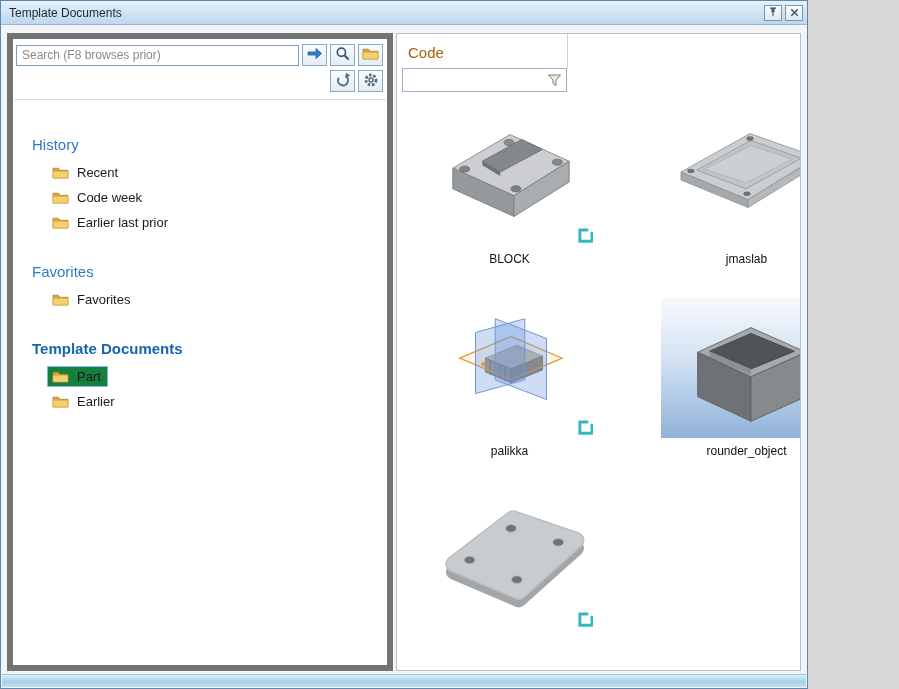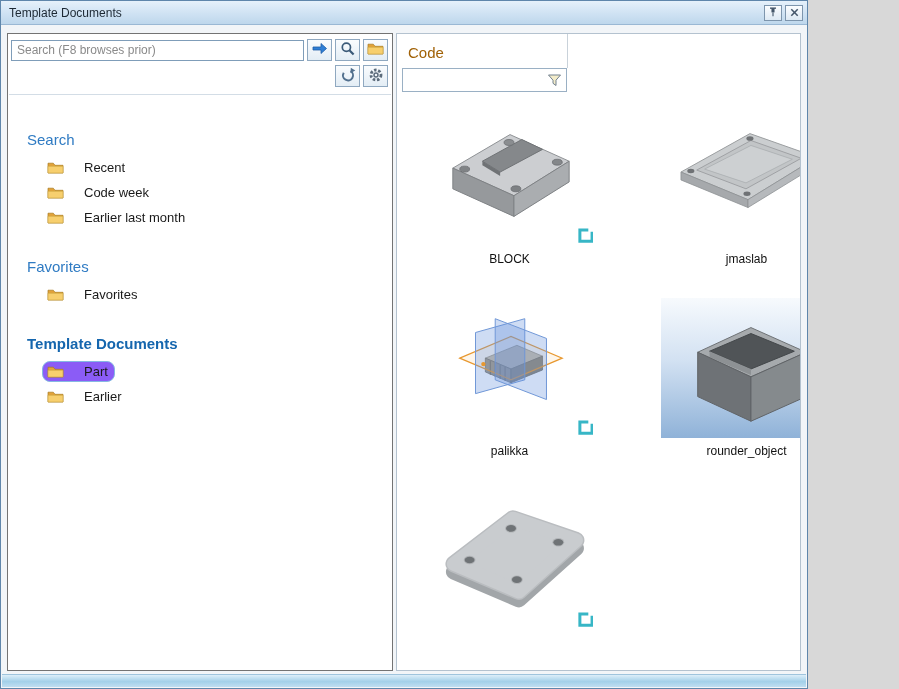--- a/index.html
+++ b/index.html
@@ -26,21 +26,21 @@
   .tb-btn {
     width: 18px; height: 16px; margin-left: 3px;
     border: 1px solid #7d95ad;
     background: linear-gradient(180deg, #fbfdff, #dde9f4);
     display: flex; align-items: center; justify-content: center;
     cursor: pointer;
   }
   
   .left-panel {
     position: absolute; left: 6px; top: 32px; width: 386px; bottom: 17px;
-    background: #ffffff; border: 1px solid #737373;
+    background: #ffffff; border: 6px solid #737373;
   }
   .search-row {
     display: flex; align-items: center; gap: 3px;
     padding: 5px 4px 2px 3px;
   }
   .search-input {
     flex: 1; height: 21px;
     border: 1px solid #7f9db9;
     font-family: "Liberation Sans", sans-serif;
     font-size: 12px; color: #333; padding: 0 5px;
@@ -59,28 +59,28 @@
   }
   .left-sep { border-top: 1px solid #d3dde6; margin: 0 1px; }
   .tree { padding: 16px 10px 10px 10px; }
   .tree-heading {
     font-size: 15px; color: #2f7bc3;
     margin: 30px 0 9px 9px;
   }
   .tree-heading.first { margin-top: 20px; }
   .tree-heading.bold { color: #1566ae; font-weight: bold; }
   .tree-item {
-    display: flex; align-items: center; gap: 20px;
+    display: flex; align-items: center; gap: 8px;
     margin: 4px 0 4px 24px; padding: 2px 6px 2px 4px;
     font-size: 13px; color: #1a1a1a;
     width: fit-content;
     border: 1px solid transparent;
     cursor: pointer;
   }
-  .tree-item.selected { background: #8b5cf6; border-color: #86b8e2; border-radius: 8px; }
+  .tree-item.selected { background: #15803d; border-color: #86b8e2; }
   .tree-item .ticon { line-height: 0; }
   
   .right-panel {
     position: absolute; left: 395px; top: 32px; right: 6px; bottom: 17px;
     background: #ffffff; border: 1px solid #b4c2cf;
     overflow: hidden;
   }
   .grid-header { position: relative; height: 34px; }
   .grid-header-label {
     position: absolute; left: 11px; top: 10px;
@@ -200,21 +200,21 @@
               <circle cx="8" cy="8" r="2" fill="none" stroke="#5b6b7b" stroke-width="1.5"></circle>
             </svg>
         </span>
       </button>
     </div>
 
     <div class="left-sep"></div>
 
     <div class="tree">
 
-      <div class="tree-heading first">Search</div>
+      <div class="tree-heading first">History</div>
       <div class="tree-item">
         <span class="ticon">
           <svg width="17" height="13" viewBox="0 0 17 13">
               <path d="M1 2.2 L6.3 2.2 L8 4.3 L16 4.3 L16 12 L1 12 Z" fill="#e2a23a" stroke="#a87a1e" stroke-width="0.7"></path>
               <path d="M1 5.2 L16 5.2 L16 12 L1 12 Z" fill="#f7cf6e" stroke="#caa23c" stroke-width="0.6"></path>
             </svg>
         </span>
         <span>Recent</span>
       </div>
       <div class="tree-item">
@@ -226,21 +226,21 @@
         </span>
         <span>Code week</span>
       </div>
       <div class="tree-item">
         <span class="ticon">
           <svg width="17" height="13" viewBox="0 0 17 13">
               <path d="M1 2.2 L6.3 2.2 L8 4.3 L16 4.3 L16 12 L1 12 Z" fill="#e2a23a" stroke="#a87a1e" stroke-width="0.7"></path>
               <path d="M1 5.2 L16 5.2 L16 12 L1 12 Z" fill="#f7cf6e" stroke="#caa23c" stroke-width="0.6"></path>
             </svg>
         </span>
-        <span>Earlier last month</span>
+        <span>Earlier last prior</span>
       </div>
 
       <div class="tree-heading">Favorites</div>
       <div class="tree-item">
         <span class="ticon">
           <svg width="17" height="13" viewBox="0 0 17 13">
               <path d="M1 2.2 L6.3 2.2 L8 4.3 L16 4.3 L16 12 L1 12 Z" fill="#e2a23a" stroke="#a87a1e" stroke-width="0.7"></path>
               <path d="M1 5.2 L16 5.2 L16 12 L1 12 Z" fill="#f7cf6e" stroke="#caa23c" stroke-width="0.6"></path>
             </svg>
         </span>

